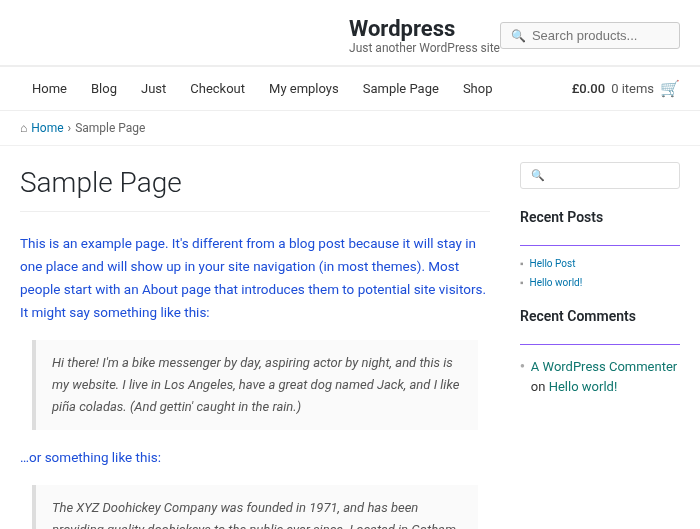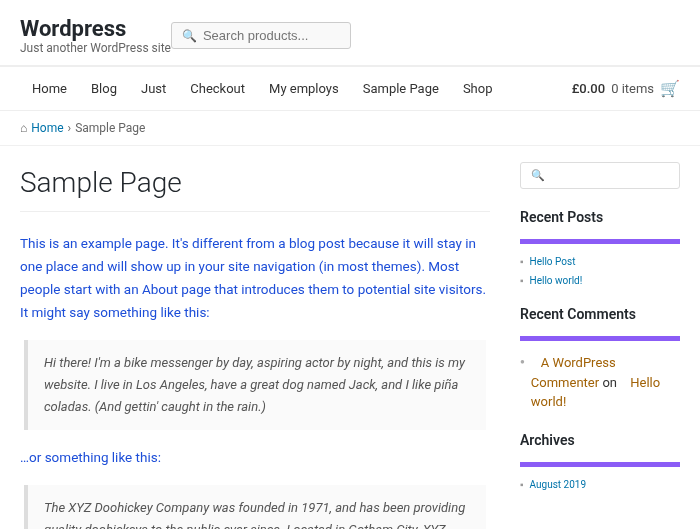--- a/index.html
+++ b/index.html
@@ -1,19 +1,19 @@
 <!DOCTYPE html>
 <html><head>
   <meta charset="utf-8">
   <style>
     * { box-sizing: border-box; margin: 0; padding: 0; }
     body { font-family: -apple-system, BlinkMacSystemFont, "Segoe UI", Roboto, sans-serif; font-size: 14px; color: #333; background: #fff; }
 
     
-    .site-header { padding: 16px 20px 10px 20px; display: flex; justify-content: flex-start; align-items: center; border-bottom: 1px solid #eee; }
+    .site-header { padding: 16px 20px 10px 20px; display: flex; justify-content: flex-end; align-items: center; border-bottom: 1px solid #eee; }
     .site-title { font-size: 22px; font-weight: 700; color: #23282d; }
     .site-tagline { font-size: 12px; color: #666; }
     .header-search { display: flex; align-items: center; border: 1px solid #ccc; border-radius: 3px; padding: 5px 10px; width: 180px; background: #f9f9f9; }
     .header-search input { border: none; background: transparent; outline: none; font-size: 13px; color: #999; width: 100%; }
     .search-icon-sm { color: #999; margin-right: 6px; font-size: 12px; }
 
     
     .site-nav { background: #fff; border-top: 1px solid #eee; border-bottom: 1px solid #eee; padding: 0 20px; display: flex; justify-content: space-between; align-items: center; }
     .nav-links { display: flex; gap: 0; }
     .nav-links a { display: block; padding: 14px 12px; font-size: 13px; color: #333; text-decoration: none; }
@@ -26,37 +26,37 @@
     .breadcrumb a { color: #0073aa; text-decoration: none; }
     .home-icon { font-size: 12px; }
 
     
     .main-content { display: flex; padding: 0 20px; gap: 30px; }
 
     
     .content-area { flex: 1; padding: 20px 0; max-width: 490px; }
     .page-title { font-size: 28px; font-weight: 300; color: #23282d; margin-bottom: 20px; border-bottom: 1px solid #eee; padding-bottom: 12px; }
     .content-text { font-size: 13.5px; line-height: 1.7; color: #1d4ed8; margin-bottom: 16px; }
-    .blockquote-box { border-left: 4px solid #ddd; padding: 12px 16px; margin: 16px 4px; background: #fafafa; font-style: italic; font-size: 13px; color: #555; line-height: 1.7; }
+    .blockquote-box { border-left: 4px solid #ddd; padding: 12px 16px; margin: 16px 12px; background: #fafafa; font-style: italic; font-size: 13px; color: #555; line-height: 1.7; }
 
     
     .sidebar { width: 160px; padding: 16px 0; flex-shrink: 0; }
     .sidebar-search { display: flex; align-items: center; border: 1px solid #ddd; border-radius: 3px; padding: 6px 10px; margin-bottom: 20px; background: #fff; }
     .sidebar-search input { border: none; outline: none; font-size: 13px; color: #999; width: 100%; }
     .sidebar-search-icon { color: #999; margin-right: 6px; font-size: 11px; }
     .sidebar-section { margin-bottom: 20px; }
-    .sidebar-title { font-size: 14px; font-weight: 600; color: #23282d; margin-bottom: 12px; border-bottom: 5px solid #8b5cf6; padding-bottom: 14px; }
+    .sidebar-title { font-size: 14px; font-weight: 600; color: #23282d; margin-bottom: 12px; border-bottom: 1px solid #8b5cf6; padding-bottom: 20px; }
     .sidebar-list { list-style: none; }
     .sidebar-list li { display: flex; align-items: center; gap: 6px; margin-bottom: 8px; font-size: 10px; }
     .sidebar-list li::before { content: "▪"; color: #999; font-size: 10px; }
     .sidebar-list a { color: #0073aa; text-decoration: none; }
     .comment-item { font-size: 13px; margin-bottom: 8px; display: flex; gap: 6px; align-items: flex-start; }
     .comment-item::before { content: "●"; color: #aaa; font-size: 8px; margin-top: 4px; flex-shrink: 0; }
     .comment-text { font-size: 13px; line-height: 1.5; }
-    .comment-text a { color: #a16207; text-decoration: none; margin-left: 10px; }
+    .comment-text a { color: #0f766e; text-decoration: none; }
   </style>
 </head>
 <body>
 
 <div class="site-header">
   <div>
     <div class="site-title">Wordpress</div>
     <div class="site-tagline">Just another WordPress site</div>
   </div>
   <div class="header-search">
@@ -125,23 +125,15 @@
       <div class="sidebar-title">Recent Comments</div>
       <div class="comment-item">
         <span class="comment-text">
           <a href="#">A WordPress Commenter</a>
           <span> on </span>
           <a href="#">Hello world!</a>
         </span>
       </div>
     </div>
 
-    <div class="sidebar-section">
-      <div class="sidebar-title">Archives</div>
-      <ul class="sidebar-list">
-        <li>
-            <a href="#">August 2019</a>
-          </li>
-      </ul>
-    </div>
 
   </div>
 </div>
 
 </body></html>

